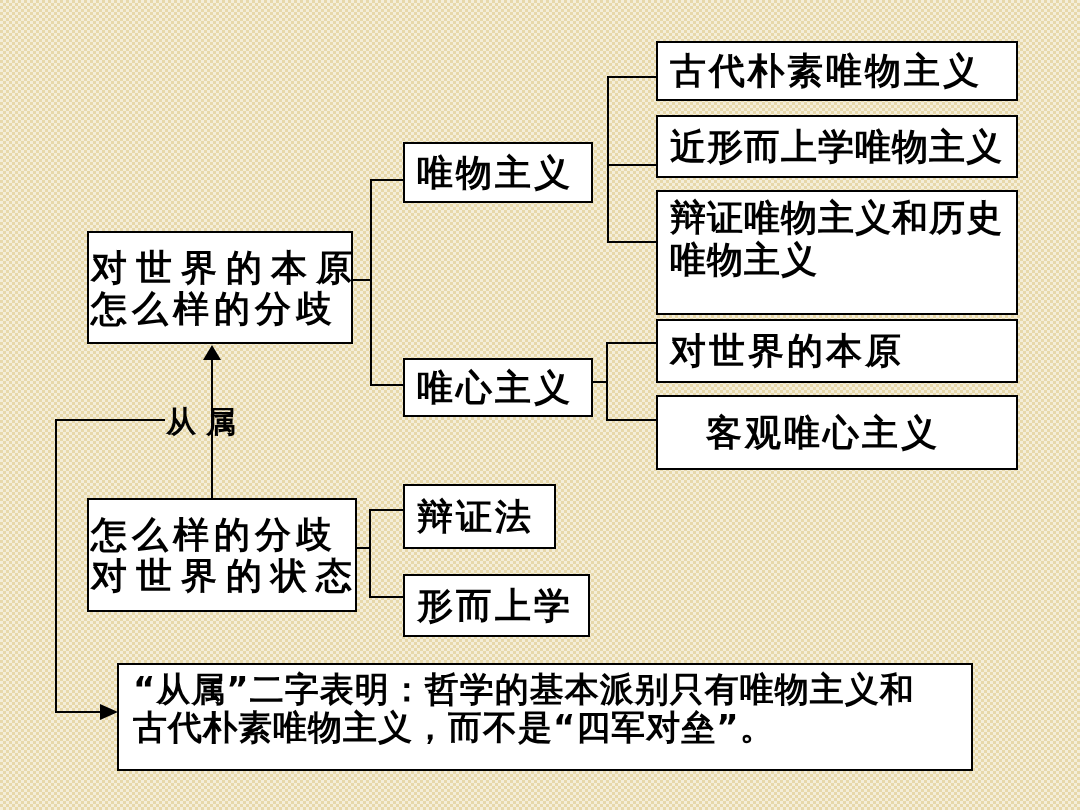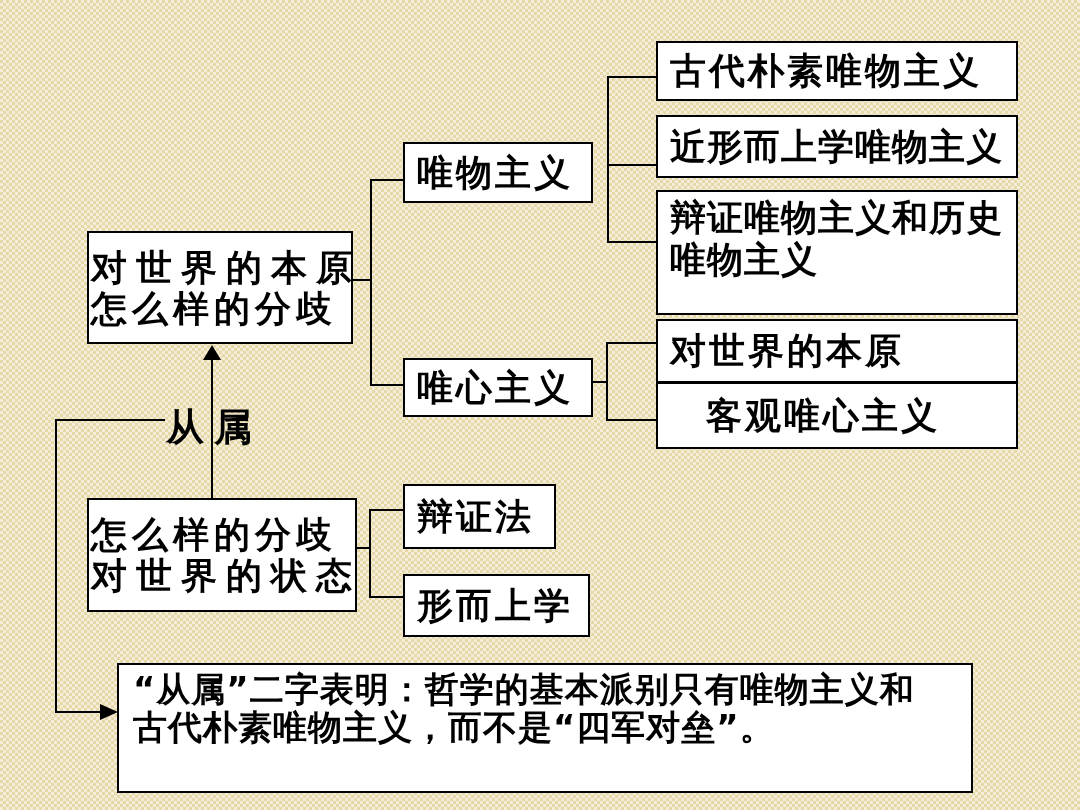--- a/index.html
+++ b/index.html
@@ -21,21 +21,21 @@
   .q .t1{letter-spacing:9px;}
   .q .t2{letter-spacing:5px;}
   .b{font-size:36px;padding-left:12px;letter-spacing:3px;line-height:42px;}
   .b.tight{letter-spacing:1px;}
   .b.toptext{justify-content:flex-start;padding-top:5px;}
   .note{
     font-size:34px;letter-spacing:1px;justify-content:flex-start;
     padding:5px 0 0 14px;line-height:38px;font-weight:bold;
   }
   .sub-label{
-    position:absolute;font-weight:bold;font-size:38px;
+    position:absolute;font-weight:bold;font-size:30px;
     letter-spacing:10px;white-space:nowrap;color:#000;
   }
   .arr-up{position:absolute;width:0;height:0;
     border-left:9px solid transparent;border-right:9px solid transparent;
     border-bottom:15px solid #000;}
   .arr-right{position:absolute;width:0;height:0;
     border-top:8px solid transparent;border-bottom:8px solid transparent;
     border-left:18px solid #000;}
 </style>
 </head>
@@ -93,37 +93,37 @@
 
   <div class="box b tight toptext" style="left:656px;top:190px;width:362px;height:125px;">
     <div class="t">辩证唯物主义和历史</div>
     <div class="t">唯物主义</div>
   </div>
 
   <div class="box b" style="left:656px;top:319px;width:362px;height:64px;">
     <div class="t">对世界的本原</div>
   </div>
 
-  <div class="box b" style="left:656px;top:382px;width:362px;height:67px;padding-left:48px;">
+  <div class="box b" style="left:656px;top:395px;width:362px;height:75px;padding-left:48px;">
     <div class="t">客观唯心主义</div>
   </div>
 
   <div class="box q" style="left:87px;top:498px;width:270px;height:114px;">
     <div class="t t2">怎么样的分歧</div>
     <div class="t t1">对世界的状态</div>
   </div>
 
   <div class="box b" style="left:403px;top:484px;width:153px;height:65px;">
     <div class="t">辩证法</div>
   </div>
 
   <div class="box b" style="left:403px;top:574px;width:187px;height:63px;">
     <div class="t">形而上学</div>
   </div>
 
   <div class="sub-label" style="left:166px;top:402px;">从属</div>
 
-  <div class="box note" style="left:117px;top:663px;width:856px;height:130px;">
+  <div class="box note" style="left:117px;top:663px;width:856px;height:108px;">
     <div class="t">“从属”二字表明：哲学的基本派别只有唯物主义和</div>
     <div class="t">古代朴素唯物主义，而不是“四军对垒”。</div>
   </div>
 
 </div>
 
 </body></html>

